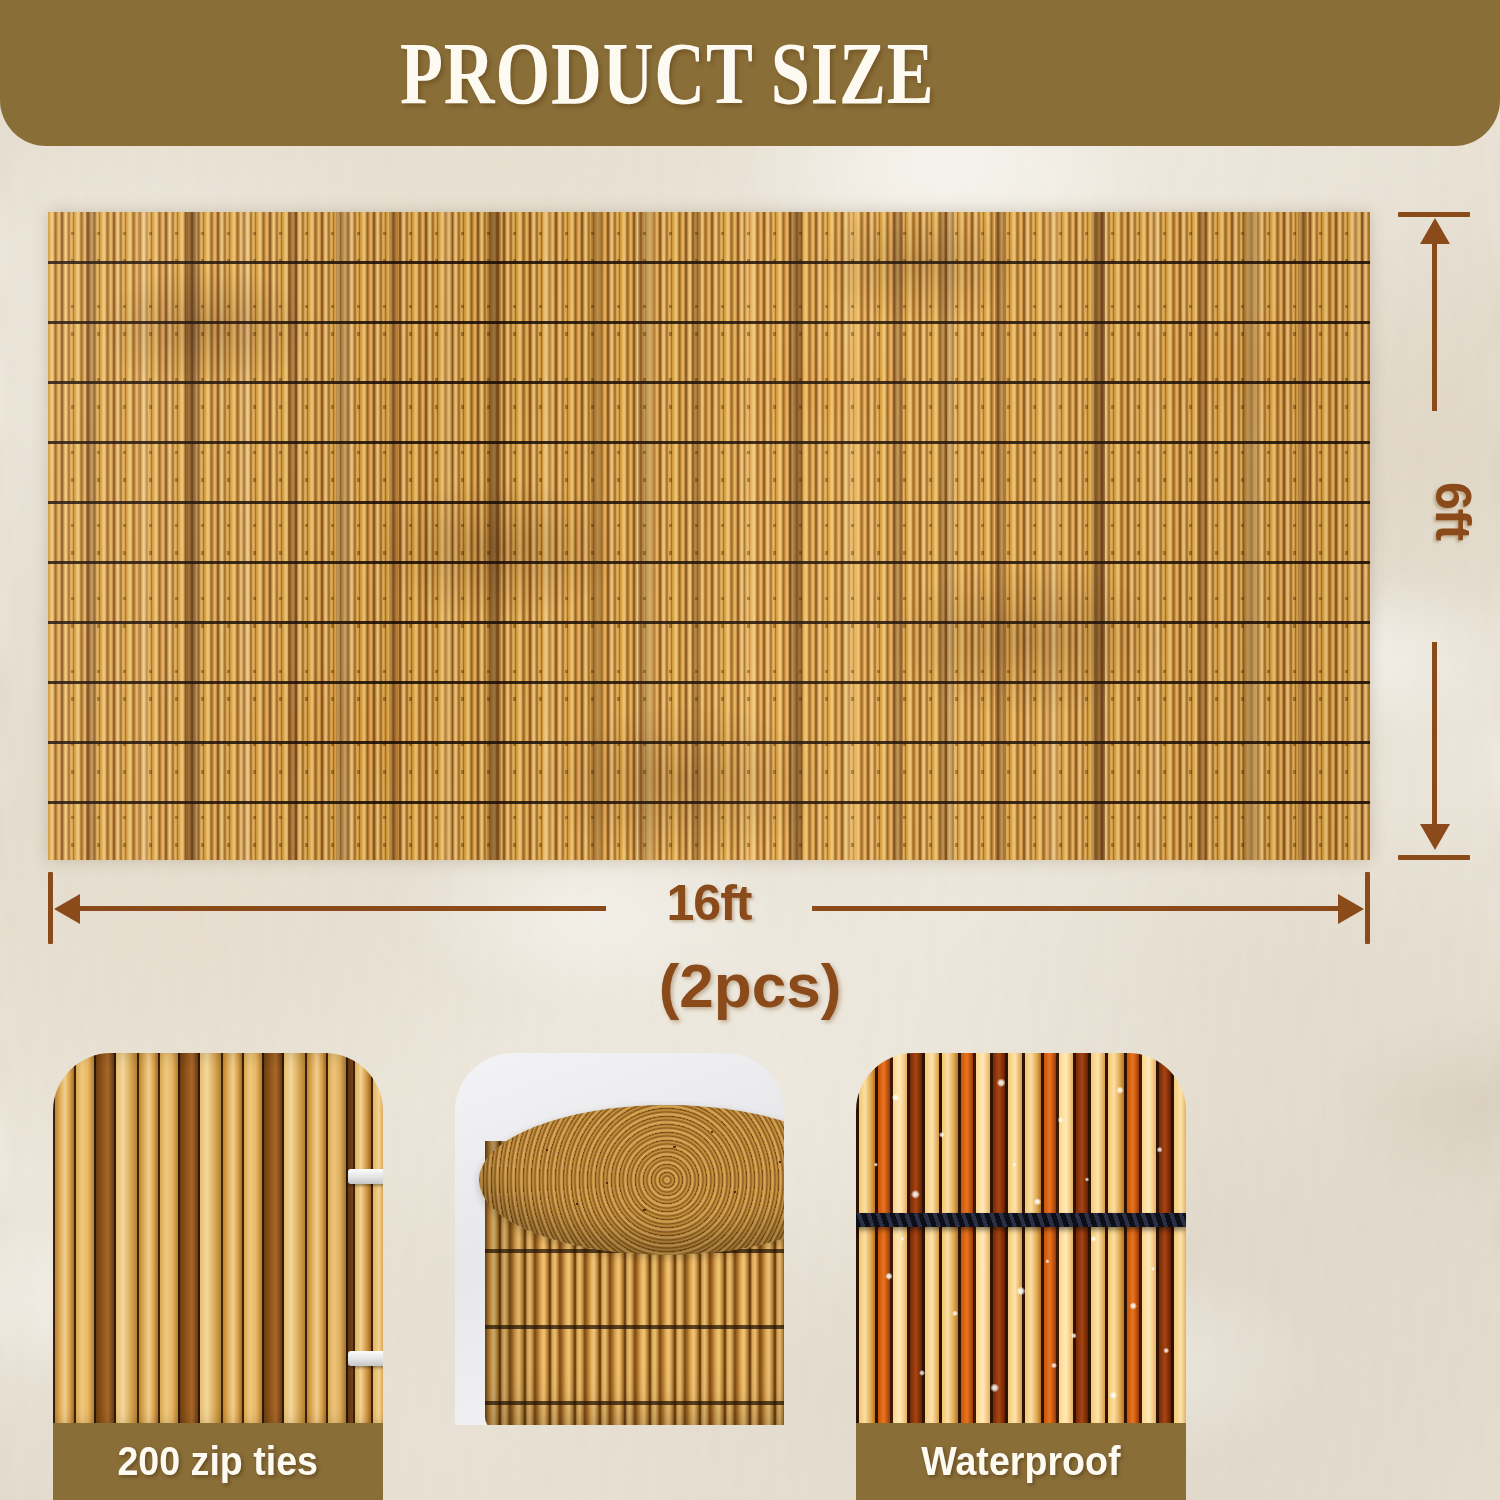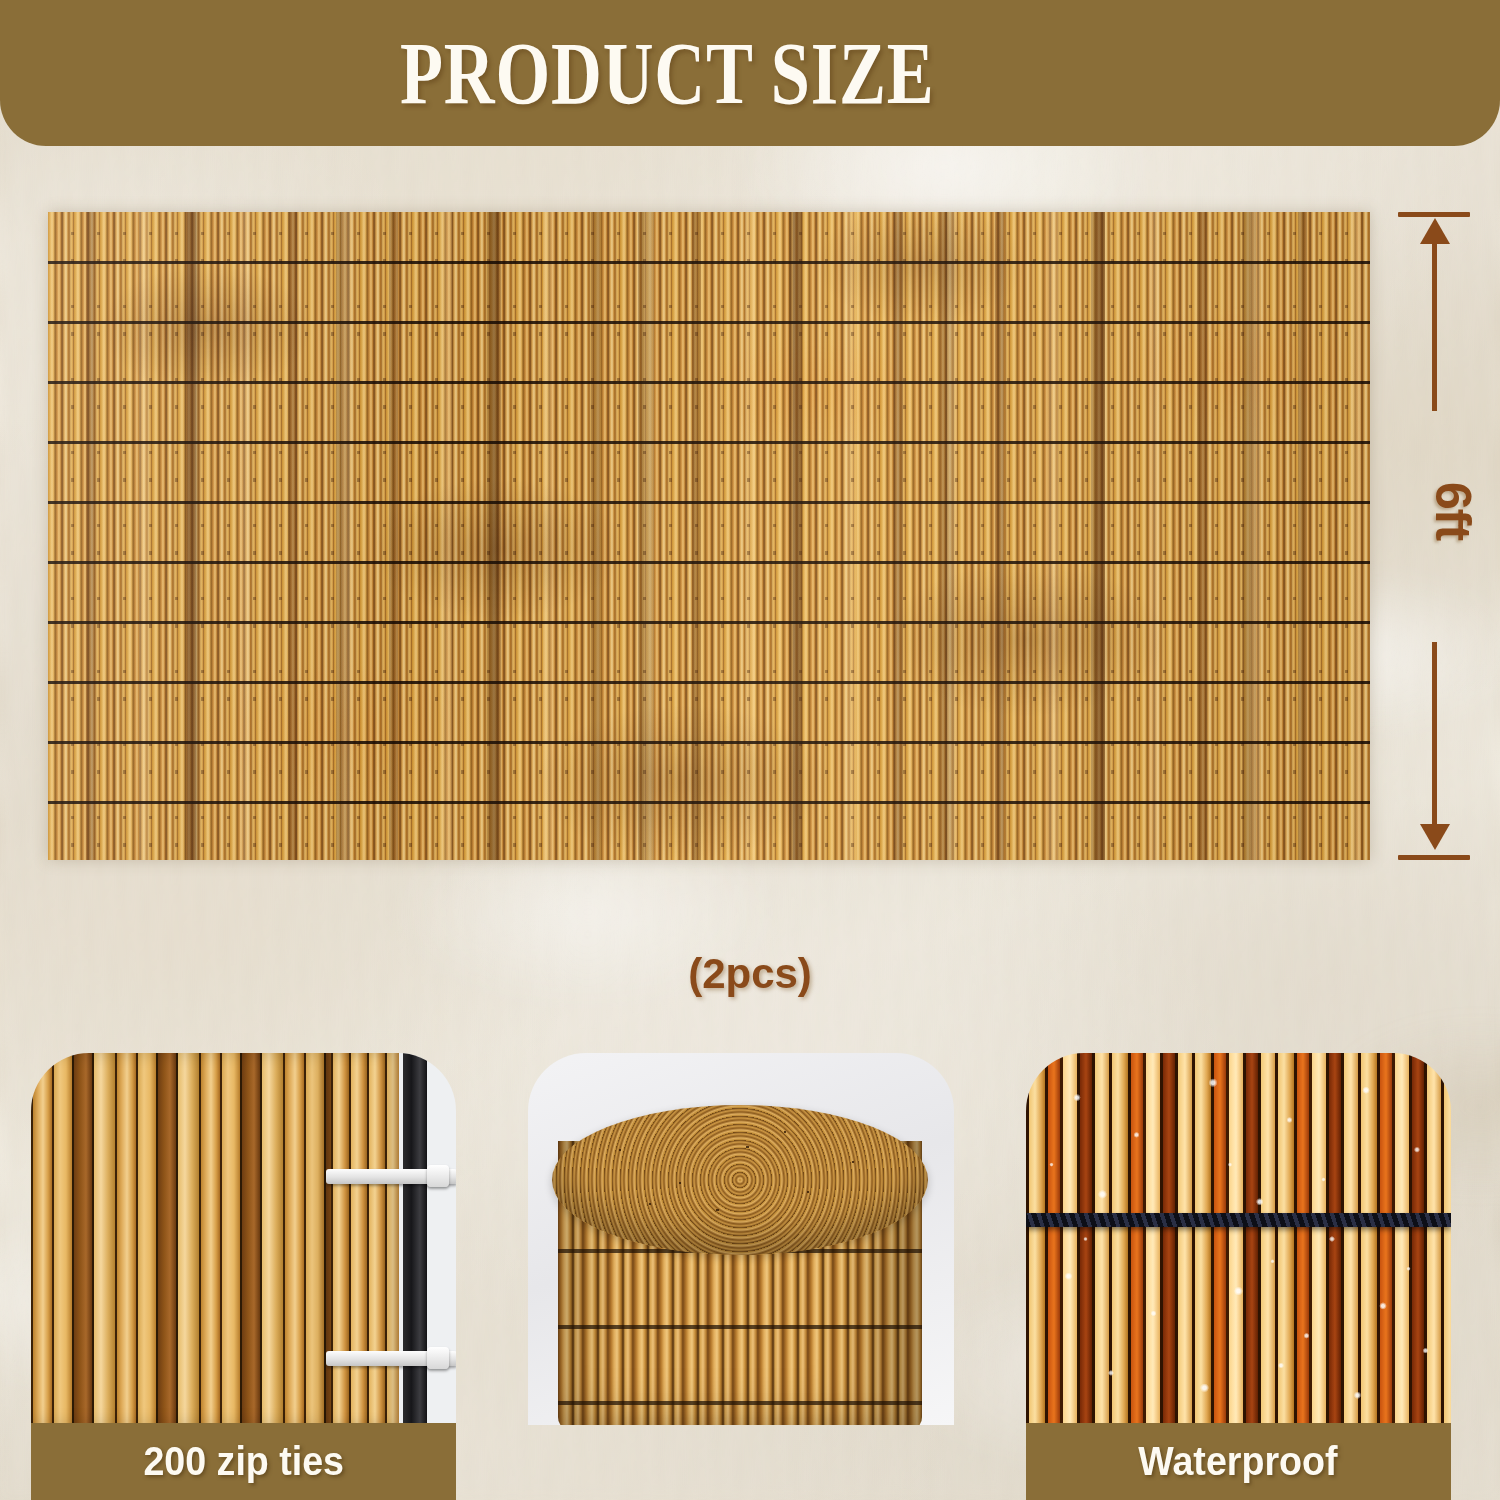--- a/index.html
+++ b/index.html
@@ -274,33 +274,33 @@
     letter-spacing: -1px;
     text-shadow: 2px 2px 3px rgba(120,80,30,0.35);
   }
 
   .pieces-label {
     position: absolute;
     left: 0;
     top: 950px;
     width: 1500px;
     text-align: center;
-    font-size: 42px;
+    font-size: 62px;
     font-weight: bold;
     color: #8a4a1a;
     letter-spacing: 0px;
     text-shadow: 2px 2px 4px rgba(120,80,30,0.4);
   }
 
   
   .cards {
     position: absolute;
-    left: 31px;
+    left: 53px;
     top: 1053px;
-    width: 1420px;
+    width: 1133px;
     height: 447px;
     display: flex;
     gap: 72px;
   }
   .card {
     position: relative;
     width: 426px;
     height: 447px;
     border-top-left-radius: 58px;
     border-top-right-radius: 58px;
@@ -527,20 +527,29 @@
   <div class="dim-v">
     <div class="tick-h top"></div>
     <div class="v-arrowhead up"></div>
     <div class="v-line upper"></div>
     <div class="dim-label-v">6ft</div>
     <div class="v-line lower"></div>
     <div class="v-arrowhead down"></div>
     <div class="tick-h bottom"></div>
   </div>
 
+  <div class="dim-h">
+    <div class="tick-v left"></div>
+    <div class="h-arrowhead left"></div>
+    <div class="h-line left-seg"></div>
+    <div class="dim-label-h">16ft</div>
+    <div class="h-line right-seg"></div>
+    <div class="h-arrowhead right"></div>
+    <div class="tick-v right"></div>
+  </div>
 
   <div class="pieces-label">(2pcs)</div>
 
   <div class="cards">
 
     <div class="card">
       <div class="card-photo">
         <div class="c1-bg"></div>
         <div class="c1-poles"></div>
         <div class="c1-poles2"></div>

